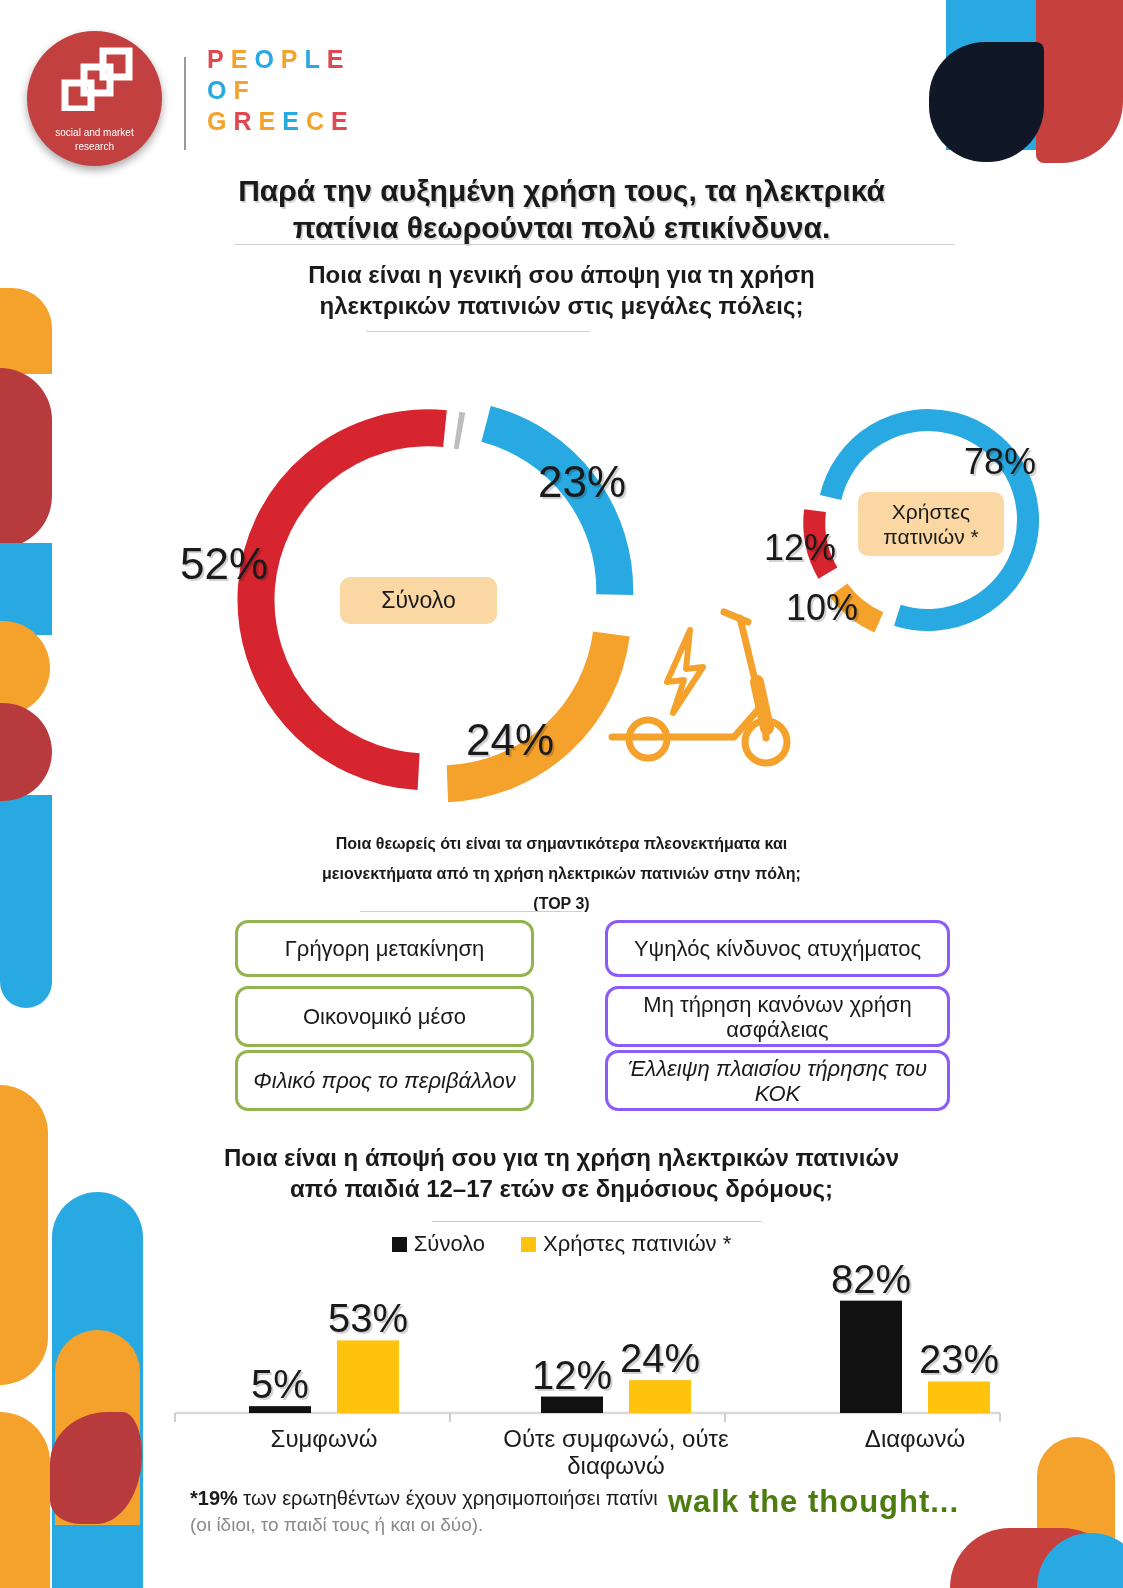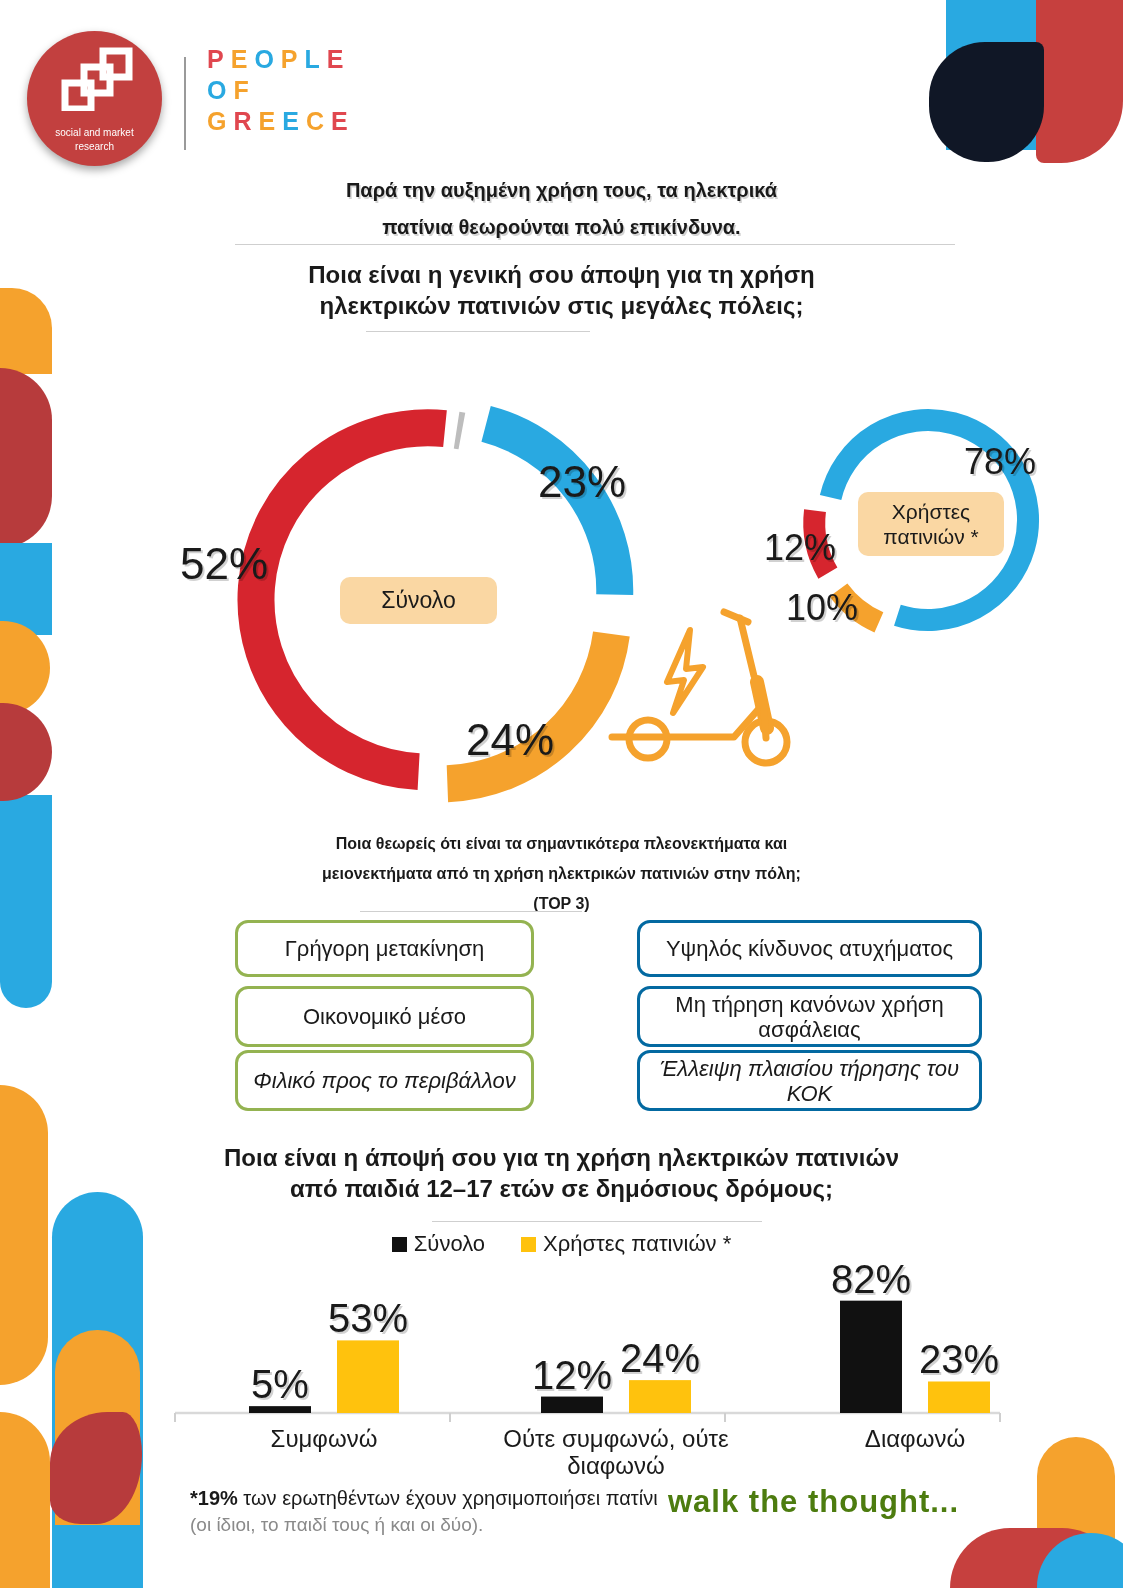--- a/index.html
+++ b/index.html
@@ -28,21 +28,21 @@
   
   #ged-logo{left:27px;top:31px;width:135px;height:135px;background:#C2403F;border-radius:50%;
             box-shadow:0 4px 8px rgba(0,0,0,.35);}
   #ged-logo .sub{position:absolute;width:100%;text-align:center;color:#fff;}
   #ged-sub1{top:96px;font-size:10px;}
   #ged-sub2{top:110px;font-size:10px;}
   #logo-divider{left:184px;top:57px;width:2px;height:93px;background:#9a9a9a;}
   #wordmark{left:207px;top:44px;line-height:31px;font-size:25px;font-weight:bold;letter-spacing:7px;}
   
   .centered{left:0;width:100%;text-align:center;font-weight:bold;}
-  #main-title{top:172px;font-size:20px;font-weight:bold;line-height:37px;
+  #main-title{top:172px;font-size:30px;font-weight:bold;line-height:37px;
               text-shadow:1.5px 1.5px 0 rgba(110,110,110,.30);}
   .rule{position:absolute;height:1px;background:#cfcfcf;}
   #title-rule{left:235px;top:244px;width:720px;}
   #q1-block{top:259px;font-size:24px;line-height:31px;}
   #q1-rule{left:366px;top:331px;width:224px;}
   #q2-block{top:829px;font-size:16px;line-height:30px;}
   #q2-rule{left:360px;top:911px;width:222px;}
   #q3-block{top:1142px;font-size:24px;line-height:31px;}
   #q3-rule{left:432px;top:1221px;width:330px;}
   
@@ -59,21 +59,21 @@
   .pct{text-shadow:2px 2px 0 rgba(0,0,0,.18);}
   .center-box{position:absolute;background:#FAD7A3;border-radius:10px;display:flex;align-items:center;
               justify-content:center;text-align:center;}
   #total-label-box{left:340px;top:577px;width:157px;height:47px;font-size:23px;}
   #users-label-box{left:858px;top:492px;width:146px;height:64px;font-size:21px;line-height:25px;padding:2px 8px;box-sizing:border-box;}
   
   .opt-box{position:absolute;background:#fff;border-radius:13px;display:flex;align-items:center;
            justify-content:center;text-align:center;font-size:22px;line-height:25px;
            padding:2px 14px;box-sizing:border-box;}
   .pros{border:3px solid #94B351;left:235px;width:299px;}
-  .cons{border:3px solid #0369a1;left:637px;width:345px;justify-content:center;}
+  .cons{border:3px solid #8b5cf6;left:605px;width:345px;justify-content:center;}
   .row1{top:920px;height:57px;}
   .row2{top:986px;height:61px;}
   .row3{top:1050px;height:61px;font-style:italic;}
   
   #bar-svg{left:0;top:1265px;}
   #bar-svg text{font-family:"Liberation Sans","DejaVu Sans",sans-serif;}
   
   #footnote{left:190px;top:1487px;font-size:20px;}
   #footnote .l2{margin-top:4px;font-size:19px;color:#8a8a8a;}
   #tagline{left:668px;top:1484px;font-size:31px;font-weight:bold;color:#4d7c0f;letter-spacing:1px;}

